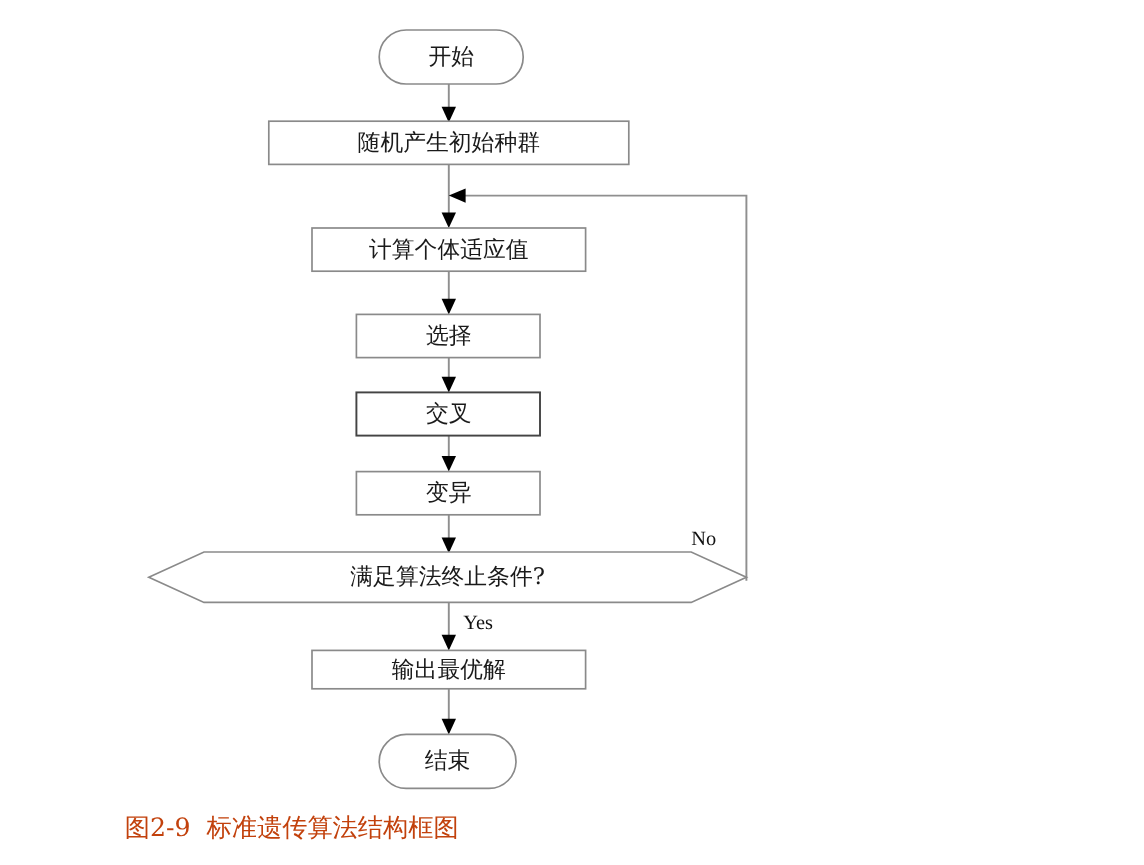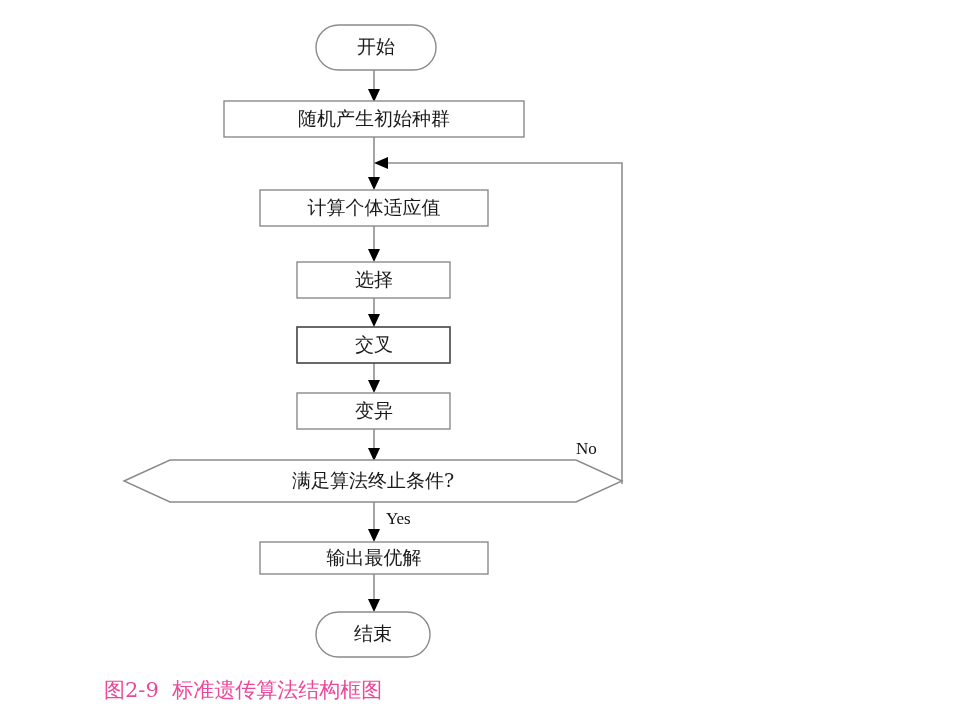--- a/index.html
+++ b/index.html
@@ -53,21 +53,21 @@
     fill: #111111;
     text-anchor: start;
     dominant-baseline: middle;
   }
   .caption-text {
     position: absolute;
     left: 104px;
     top: 676px;
     font-family: "DejaVu Serif", "Liberation Serif", serif;
     font-size: 21px;
-    color: #ec4899;
+    color: #c2410c;
     white-space: pre;
   }
 </style>
 </head>
 <body>
 
 <div id="page">
 
   <svg id="flow-svg" viewBox="0 0 953 721">
 

